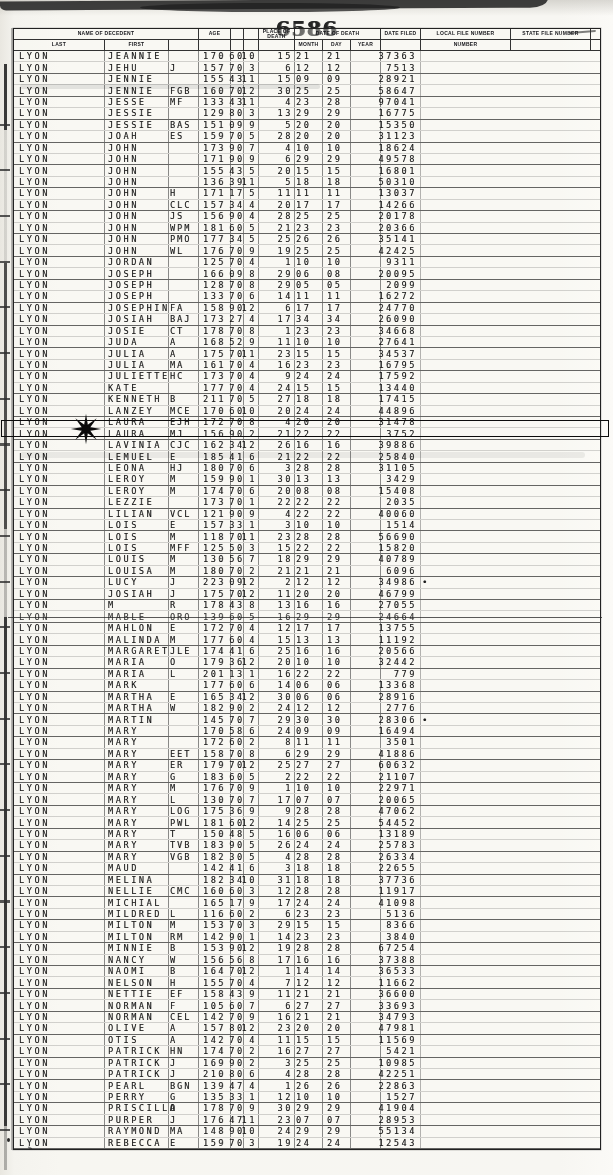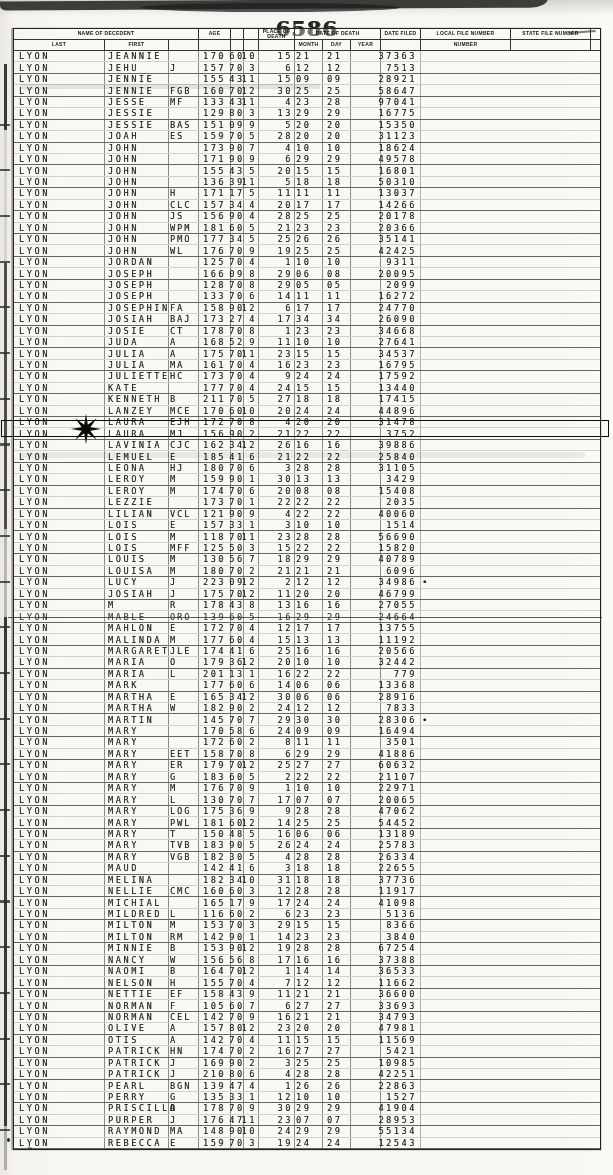--- a/index.html
+++ b/index.html
@@ -929,21 +929,21 @@
           <div class="cell c-last">LYON</div>
           <div class="cell c-first">MARTHA</div>
           <div class="cell c-mid">W</div>
           <div class="cell c-age">182</div>
           <div class="cell c-place">90</div>
           <div class="cell c-mo">2</div>
           <div class="cell c-dy">24</div>
           <div class="cell c-yr">12</div>
           <div class="cell c-filed">12</div>
           <div class="cell c-local"></div>
-          <div class="cell c-state">7833</div>
+          <div class="cell c-state">2776</div>
           <div class="cell c-margin"></div>
         </div>
         <div class="row">
           <div class="cell c-last">LYON</div>
           <div class="cell c-first">MARTIN</div>
           <div class="cell c-mid"></div>
           <div class="cell c-age">145</div>
           <div class="cell c-place">70</div>
           <div class="cell c-mo">7</div>
           <div class="cell c-dy">29</div>

